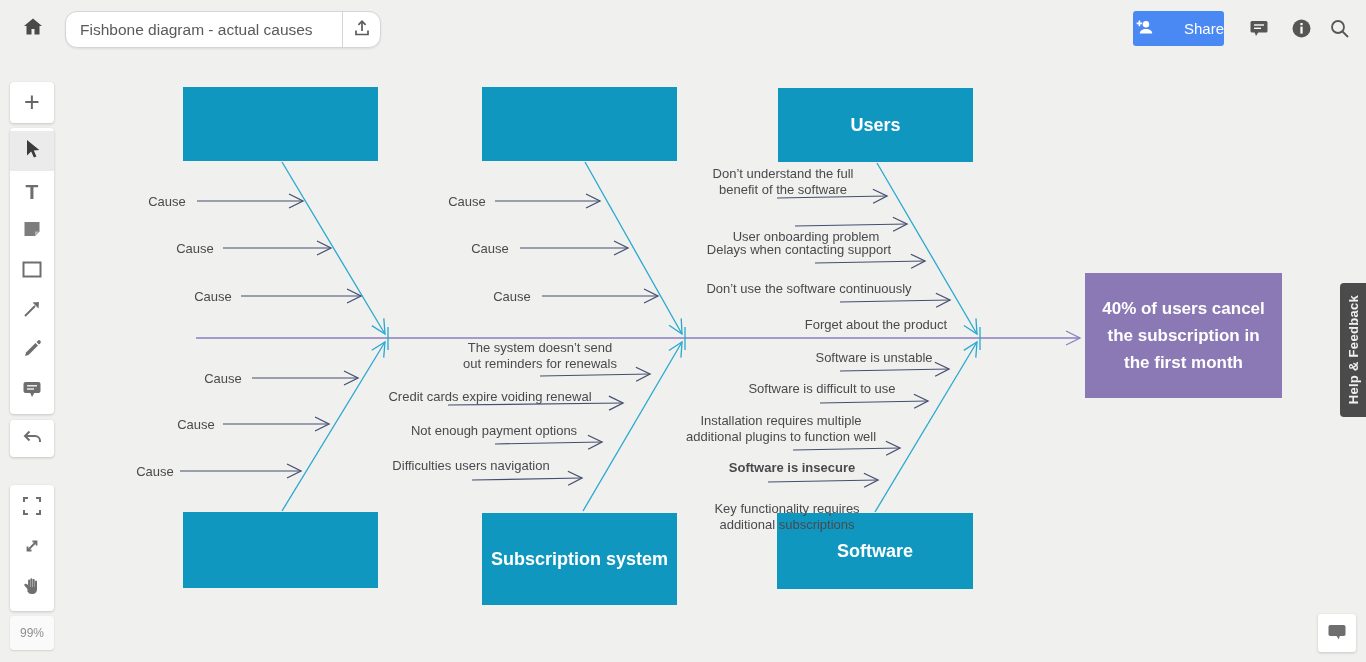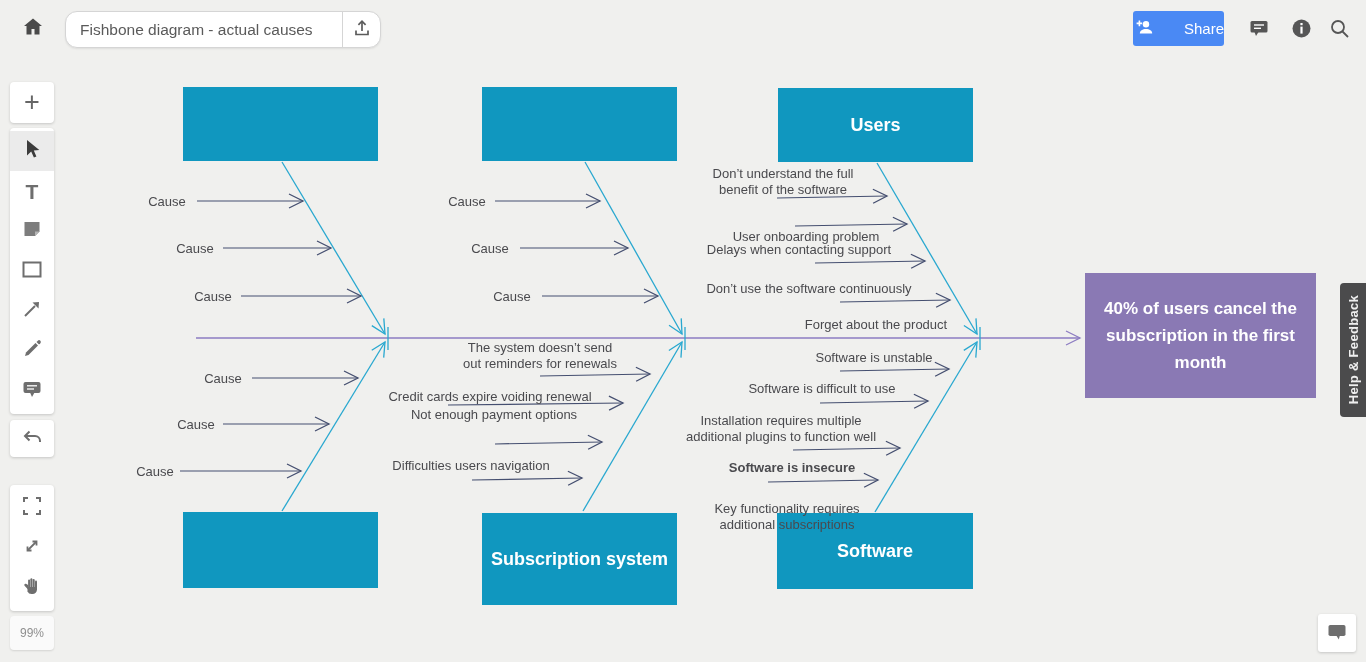--- a/index.html
+++ b/index.html
@@ -56,21 +56,21 @@
     font-size:12px;color:#8f8f8f;background:#fafafa;box-shadow:0 1px 2px rgba(0,0,0,.12);
   }
   
   #fishbone-svg{position:absolute;left:0;top:0;pointer-events:none;}
   .cat-box{
     position:absolute;background:var(--category-fill);color:#fff;
     font-weight:bold;font-size:18px;
     display:flex;align-items:center;justify-content:center;text-align:left;cursor:pointer;
   }
   .effect-box{
-    position:absolute;left:1085px;top:273px;width:231px;height:125px;
+    position:absolute;left:1085px;top:273px;width:197px;height:125px;
     background:var(--effect-fill);color:#fff;font-weight:bold;font-size:17px;line-height:27px;
     display:flex;align-items:center;justify-content:center;text-align:center;
     padding:0 10px;cursor:pointer;
   }
   .lbl{
     position:absolute;font-size:13px;color:var(--label-color);line-height:16px;
     white-space:pre-line;text-align:center;transform:translateX(-50%);cursor:pointer;
   }
   
   .help-tab{
@@ -156,21 +156,21 @@
 <div class="lbl" style="left:223px;top:371px;">Cause</div>
 <div class="lbl" style="left:196px;top:417px;">Cause</div>
 <div class="lbl" style="left:155px;top:464px;">Cause</div>
 <div class="lbl" style="left:467px;top:194px;">Cause</div>
 <div class="lbl" style="left:490px;top:241px;">Cause</div>
 <div class="lbl" style="left:512px;top:289px;">Cause</div>
 
 <div class="lbl" style="left:540px;top:340px;">The system doesn’t send
 out reminders for renewals</div>
 <div class="lbl" style="left:490px;top:389px;">Credit cards expire voiding renewal</div>
-<div class="lbl" style="left:494px;top:407px;">Not enough payment options</div>
+<div class="lbl" style="left:494px;top:423px;">Not enough payment options</div>
 <div class="lbl" style="left:471px;top:458px;">Difficulties users navigation</div>
 
 <div class="lbl" style="left:783px;top:166px;">Don’t understand the full
 benefit of the software</div>
 <div class="lbl" style="left:806px;top:205px;margin-top:24px;">User onboarding problem</div>
 <div class="lbl" style="left:799px;top:242px;">Delays when contacting support</div>
 <div class="lbl" style="left:809px;top:281px;">Don’t use the software continuously</div>
 <div class="lbl" style="left:876px;top:317px;">Forget about the product</div>
 
 <div class="lbl" style="left:862px;top:350px;margin-left:12px;">Software is unstable</div>

